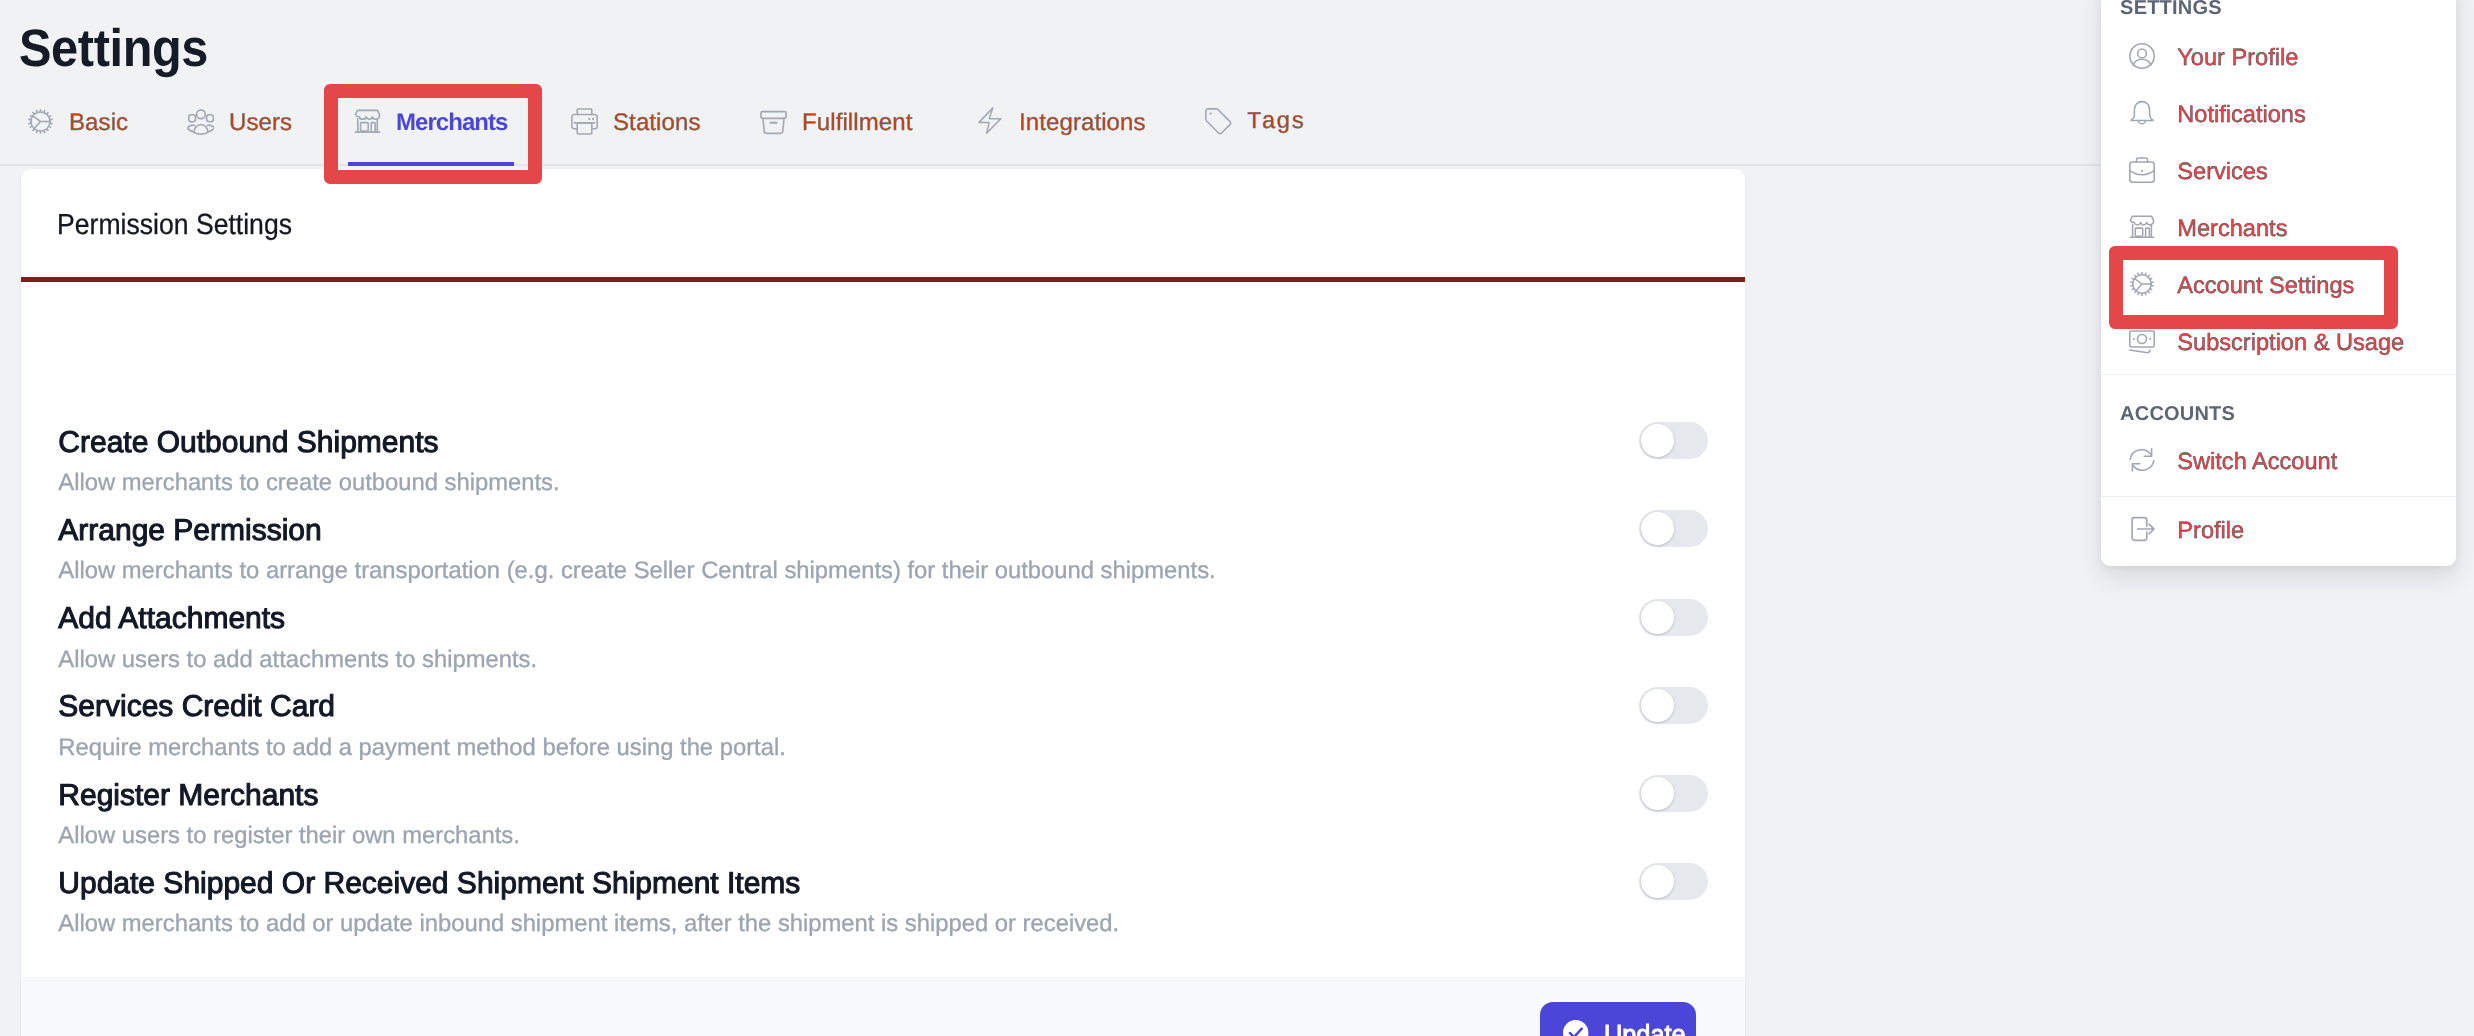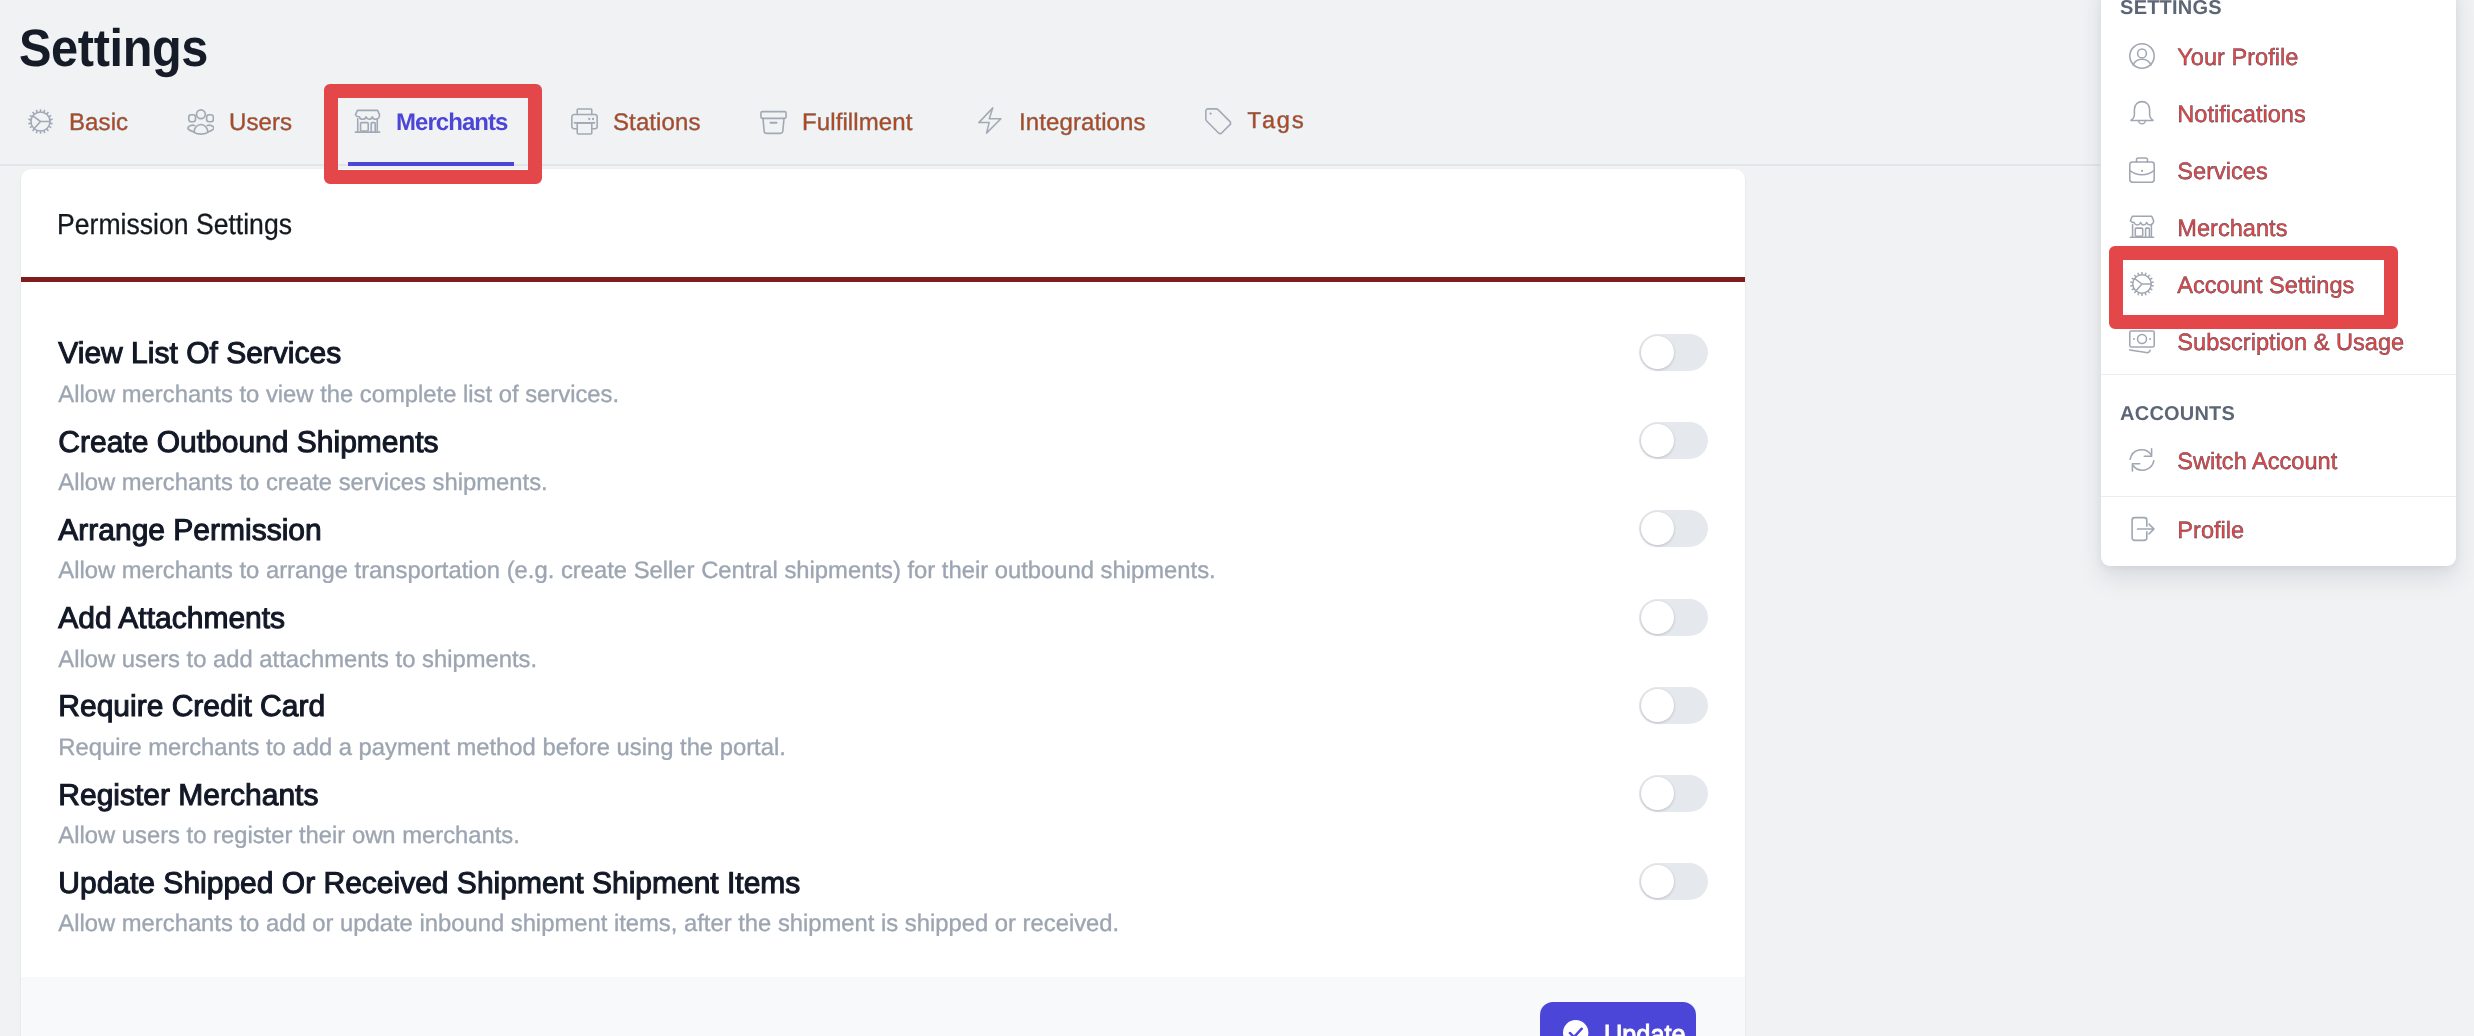--- a/index.html
+++ b/index.html
@@ -327,31 +327,24 @@
   </div>
 
 </div>
 
 <div class="card">
   <div class="card-header">
       <span>Permission Settings</span>
     </div>
   <div class="card-body">
 
-    <div class="perm-row r0">
-      <div class="perm-title">View List Of Services</div>
-      <div class="perm-desc">Allow merchants to view the complete list of services.</div>
-      <div class="toggle">
-          <span class="knob"></span>
-        </div>
-    </div>
 
     <div class="perm-row r1">
       <div class="perm-title">Create Outbound Shipments</div>
-      <div class="perm-desc">Allow merchants to create services shipments.</div>
+      <div class="perm-desc">Allow merchants to create outbound shipments.</div>
       <div class="toggle">
           <span class="knob"></span>
         </div>
     </div>
 
     <div class="perm-row r2">
       <div class="perm-title">Arrange Permission</div>
       <div class="perm-desc">Allow merchants to arrange transportation (e.g. create Seller Central shipments) for their outbound shipments.</div>
       <div class="toggle">
           <span class="knob"></span>
@@ -360,21 +353,21 @@
 
     <div class="perm-row r3">
       <div class="perm-title">Add Attachments</div>
       <div class="perm-desc">Allow users to add attachments to shipments.</div>
       <div class="toggle">
           <span class="knob"></span>
         </div>
     </div>
 
     <div class="perm-row r4">
-      <div class="perm-title">Require Credit Card</div>
+      <div class="perm-title">Services Credit Card</div>
       <div class="perm-desc">Require merchants to add a payment method before using the portal.</div>
       <div class="toggle">
           <span class="knob"></span>
         </div>
     </div>
 
     <div class="perm-row r5">
       <div class="perm-title">Register Merchants</div>
       <div class="perm-desc">Allow users to register their own merchants.</div>
       <div class="toggle">

